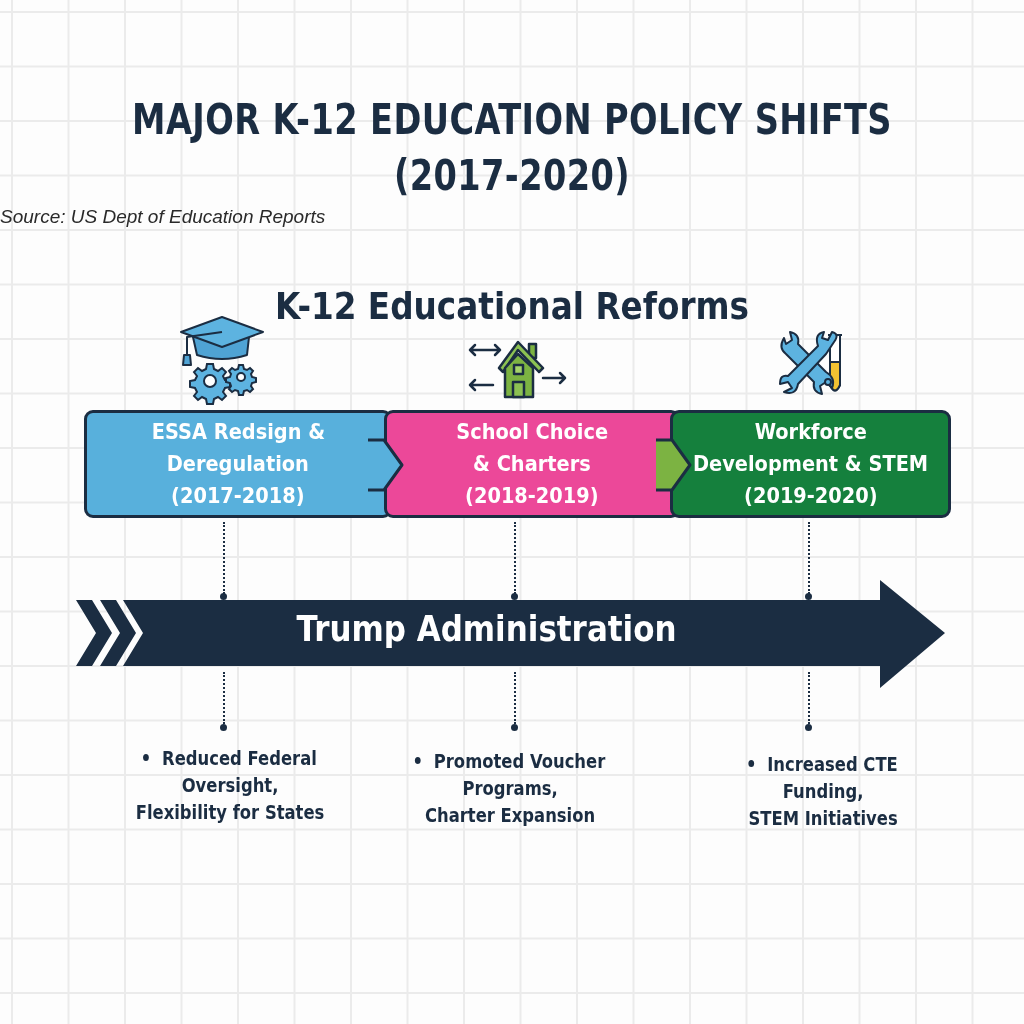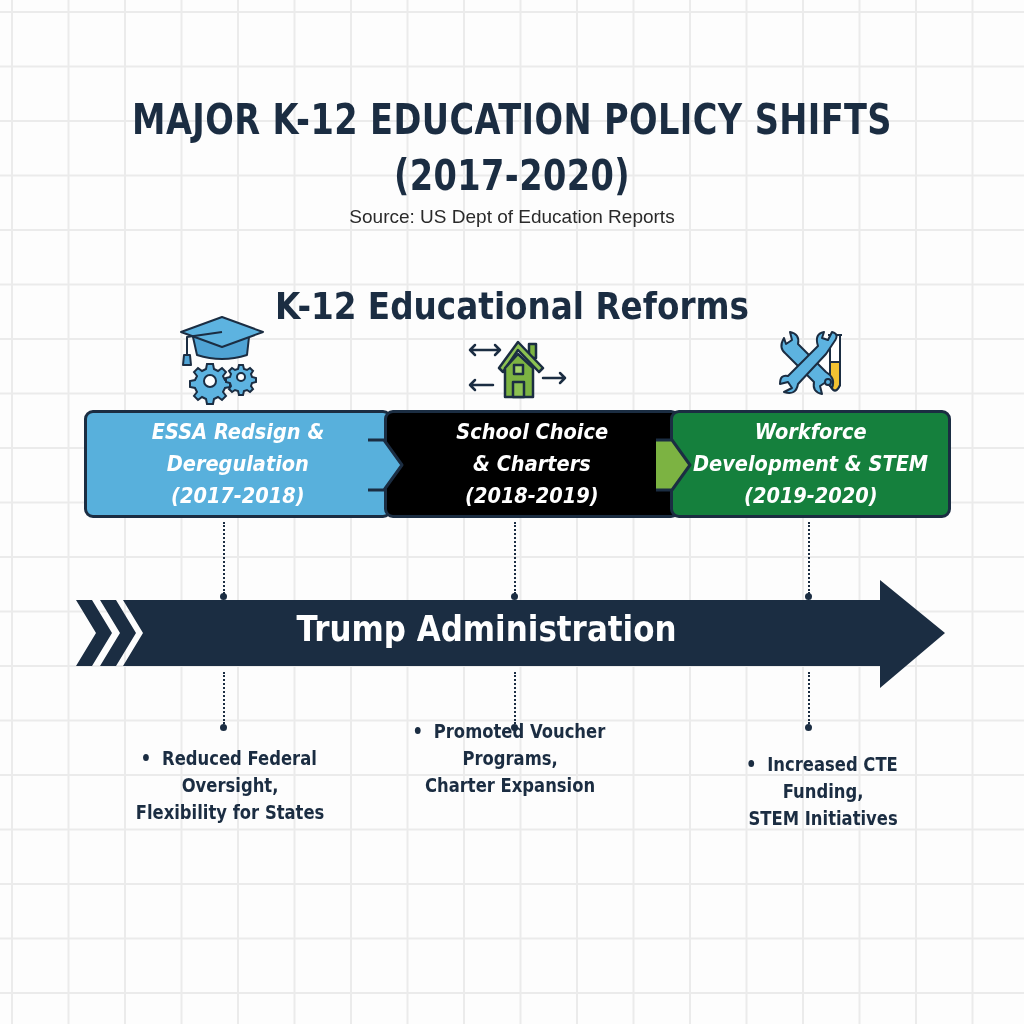--- a/index.html
+++ b/index.html
@@ -16,36 +16,35 @@
   }
   .abs { position:absolute; }
   .title {
     left:0; width:1024px; top:92px; text-align:center;
     font-family:"DejaVu Sans", sans-serif; font-weight:bold;
     font-size:42px; line-height:56px; letter-spacing:0.5px;
     transform:scaleX(0.80); color:#1b2d42;
   }
   .title .l2 { display:block; }
   .source {
-    left:0; width:1024px; top:206px; text-align:center;
-    font-size:19px; color:#2a2a2a;
+    left:0; width:1024px; top:206px; text-align:left;
+    font-size:19px; color:#2a2a2a;font-style:italic;
   }
   .subtitle {
     left:0; width:1024px; top:284px; text-align:center;
     font-family:"DejaVu Sans", sans-serif; font-weight:bold;
     font-size:38px; transform:scaleX(0.86); color:#1b2d42;
   }
   .box {
     top:410px; height:108px;
     border:3px solid #1b2d42; border-radius:9px;
     display:flex; flex-direction:column; align-items:center; justify-content:center;
     color:#fff; font-family:"DejaVu Sans", sans-serif; font-weight:bold;
     font-size:22px; line-height:32px; text-align:center;
     box-sizing:border-box;
-    font-style:italic;
   }
   .box span { display:block; transform:scaleX(0.88); white-space:nowrap; }
   .dots {
     width:0; border-left:2.5px dotted #1b2d42;
   }
   .dot { width:7px; height:7px; border-radius:50%; background:#1b2d42; }
   .arrow-text {
     left:93px; width:787px; top:608px; text-align:center;
     color:#fff; font-family:"DejaVu Sans", sans-serif; font-weight:bold;
     font-size:36px; transform:scaleX(0.86);
@@ -107,21 +106,21 @@
     <path d="M58 12 Q64 4 56 2 L52 10 L46 8 L48 2 Q38 4 42 16 L12 46 Q4 44 4 54 L12 52 L16 58 L8 62 Q20 66 22 54 L50 24 Z" fill="#5db3e0"></path>
     <circle cx="52" cy="52" r="3" fill="#5db3e0"></circle>
   </g>
 </svg>
 
 <div class="abs box" style="left:84px;width:308px;background:#58b0dc">
   <span>ESSA Redsign &amp;</span>
   <span>Deregulation</span>
   <span>(2017-2018)</span>
 </div>
-<div class="abs box" style="left:384px;width:296px;background:#000000">
+<div class="abs box" style="left:384px;width:296px;background:#ec4899">
   <span>School Choice</span>
   <span>&amp; Charters</span>
   <span>(2018-2019)</span>
 </div>
 <div class="abs box" style="left:670px;width:281px;background:#15803d">
   <span>Workforce</span>
   <span>Development &amp; STEM</span>
   <span>(2019-2020)</span>
 </div>
 
@@ -156,21 +155,21 @@
 </svg>
 <div class="abs arrow-text">Trump Administration</div>
 
 <div class="abs bullet" style="left:100px;width:260px;top:745px">
   <div class="inner">
     <div><span class="bdot"></span><span>Reduced Federal</span></div>
     <div>Oversight,</div>
     <div>Flexibility for States</div>
   </div>
 </div>
-<div class="abs bullet" style="left:385px;width:250px;top:718px">
+<div class="abs bullet" style="left:385px;width:250px;top:748px">
   <div class="inner">
     <div><span class="bdot"></span><span>Promoted Voucher</span></div>
     <div>Programs,</div>
     <div>Charter Expansion</div>
   </div>
 </div>
 <div class="abs bullet" style="left:708px;width:230px;top:751px">
   <div class="inner">
     <div><span class="bdot"></span><span>Increased CTE</span></div>
     <div>Funding,</div>

